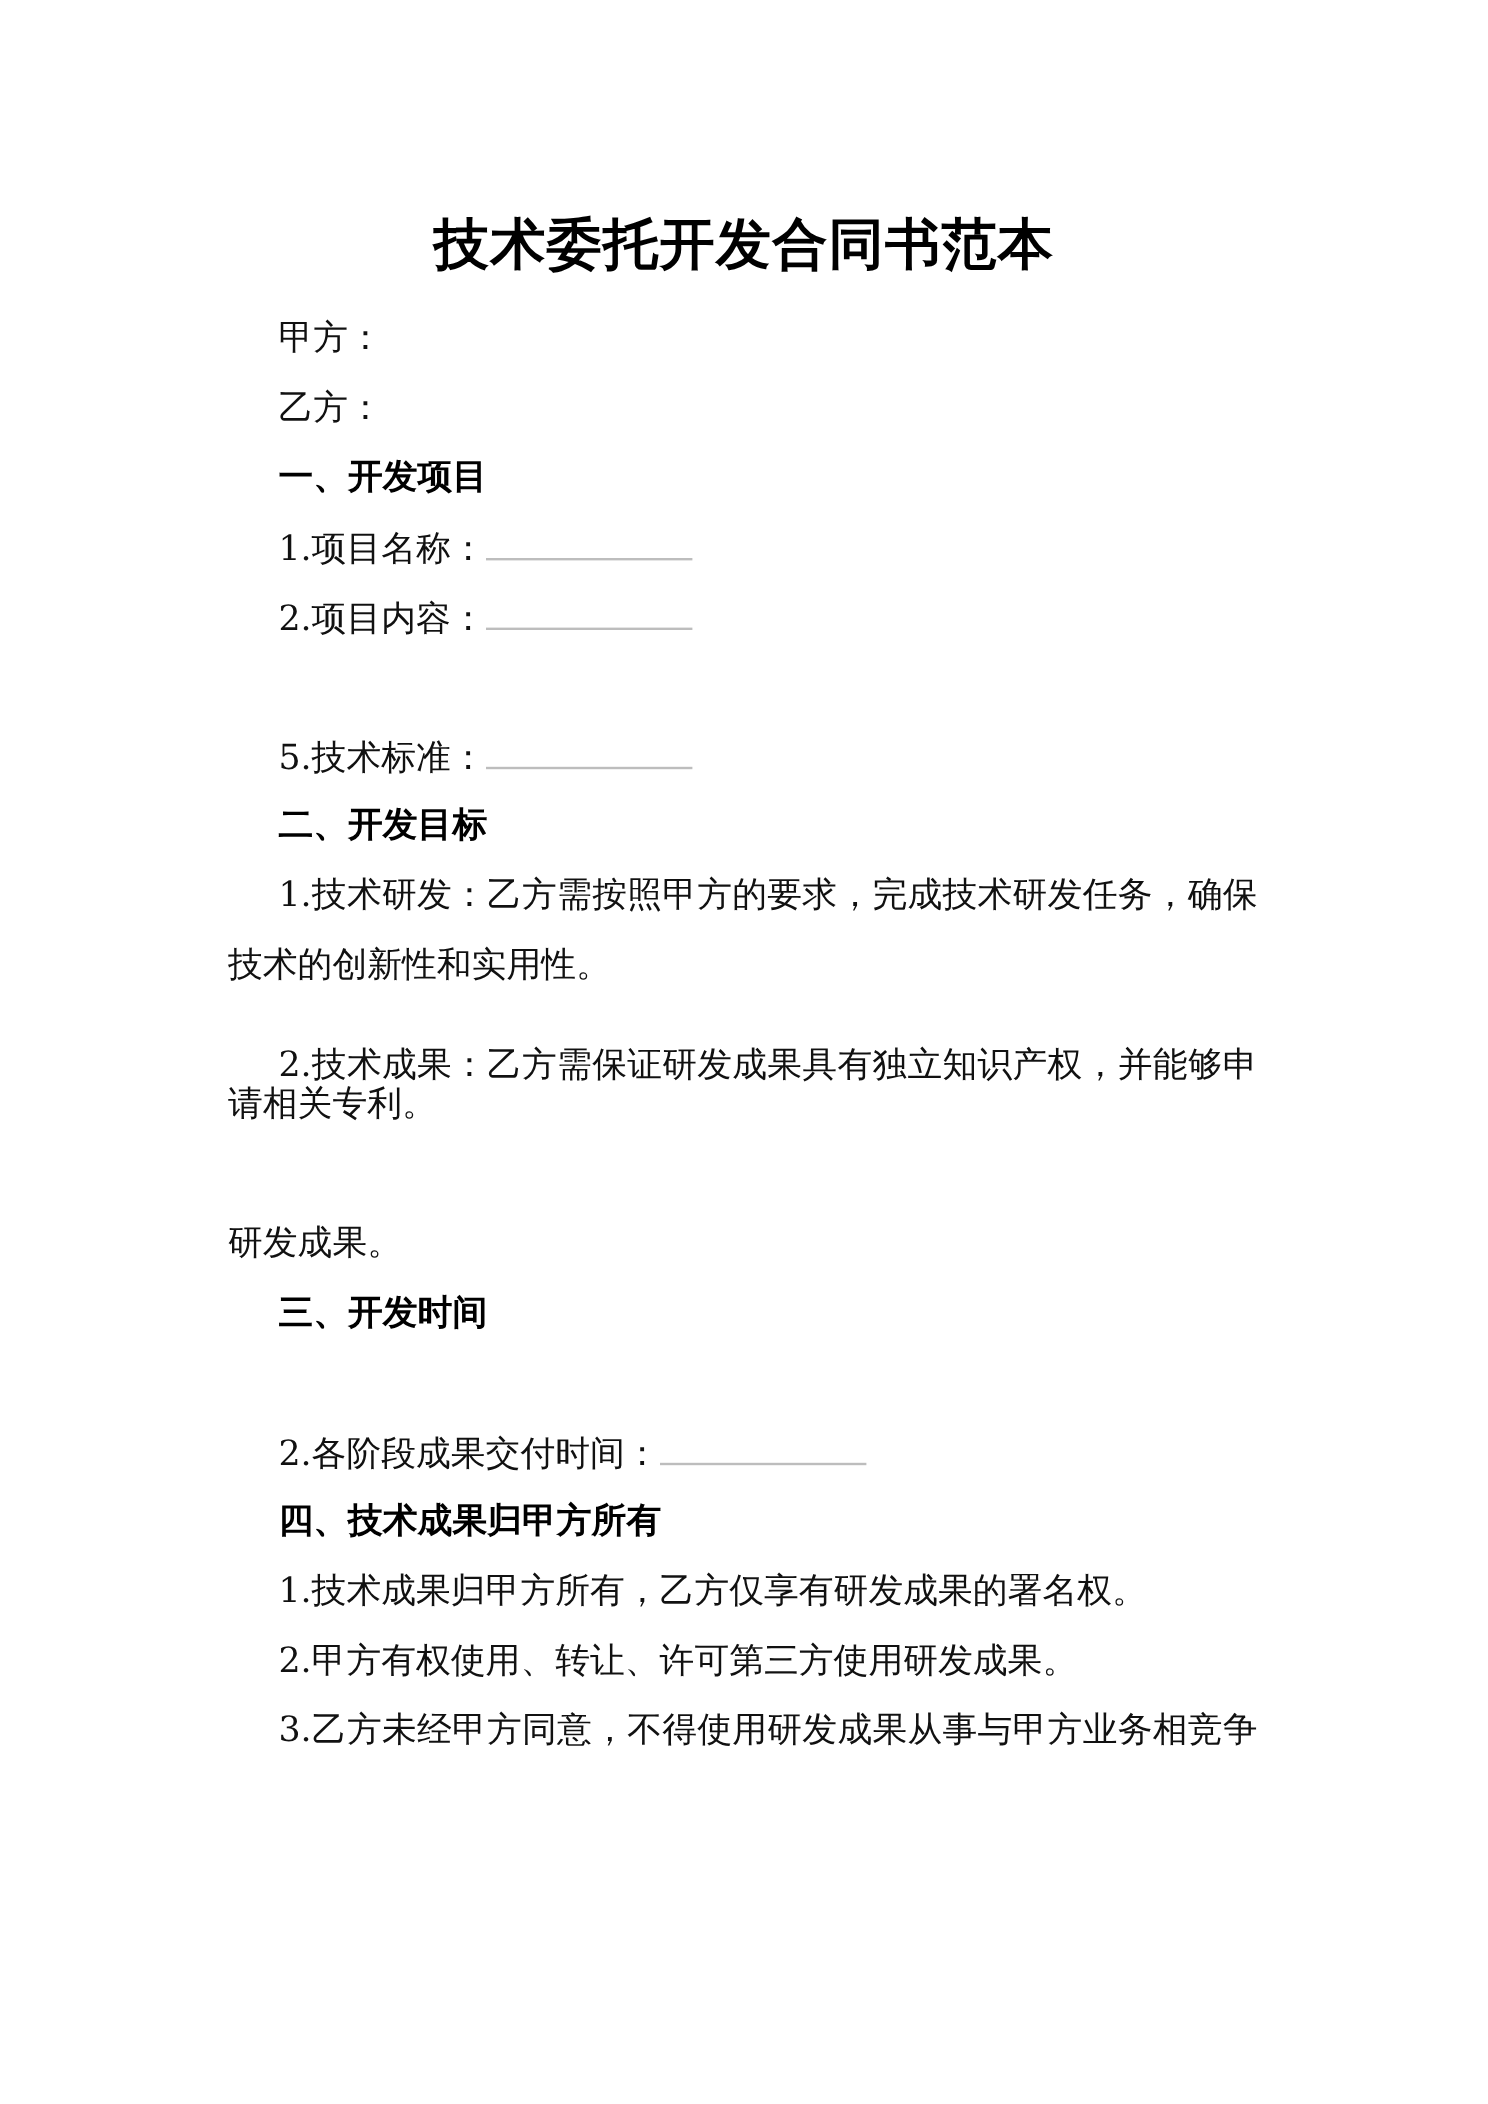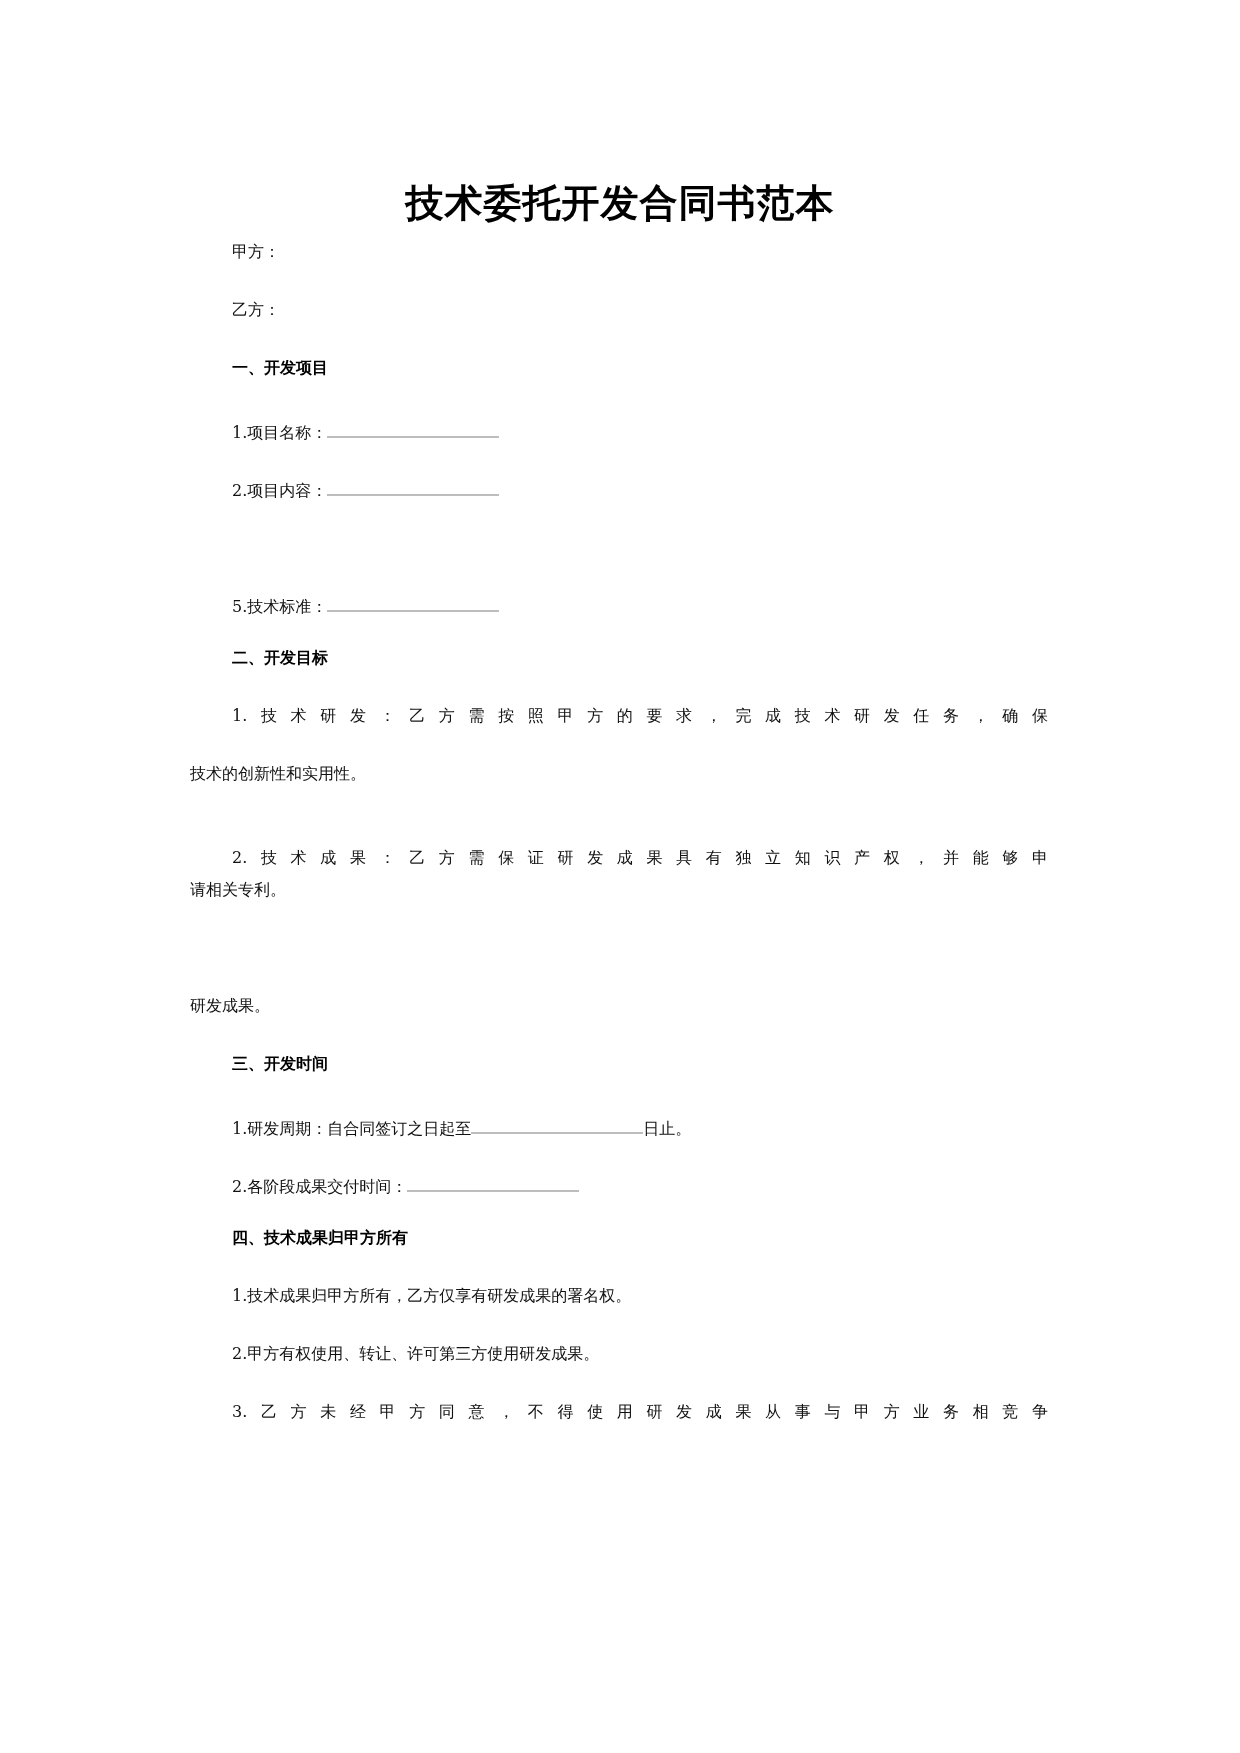--- a/index.html
+++ b/index.html
@@ -1,22 +1,22 @@
 <!DOCTYPE html>
 <html><head>
 <meta charset="utf-8">
 <style>
   html, body { margin: 0; padding: 0; background: #ffffff; }
   body { width: 1240px; height: 1753px; position: relative; overflow: hidden;
          font-family: "DejaVu Serif", "Liberation Serif", serif; color: #111; }
   .page { position: absolute; left: 0; top: 0; width: 1240px; height: 1753px; background: #fff; }
   .title { position: absolute; top: 178px; left: 0; width: 1240px; text-align: center;
            font-family: "DejaVu Sans", "Liberation Sans", sans-serif; font-weight: bold;
-           font-size: 38px; line-height: 50px; color: #000; letter-spacing: 1px; }
-  .line { position: absolute; left: 232px; font-size: 16px; line-height: 36px; white-space: nowrap; color: #111; }
+           font-size: 46px; line-height: 50px; color: #000; letter-spacing: 1px; }
+  .line { position: absolute; left: 232px; font-size: 29px; line-height: 36px; white-space: nowrap; color: #111; margin-top: 29px; }
   .line.cont { left: 190px; }
   .heading { font-family: "DejaVu Sans", "Liberation Sans", sans-serif; font-weight: bold; color: #000; }
   .blank { display: inline-block; width: 172px; height: 28px; border-bottom: 2px solid #bdbdbd; vertical-align: baseline; }
   .just { width: 860px; text-align: justify; text-align-last: justify; }
 </style>
 </head>
 <body>
 
 <div class="page">
   <div class="title">技术委托开发合同书范本</div>
@@ -36,23 +36,20 @@
   </div>
 
   <div class="line heading" style="top:640px">二、开发目标</div>
   <div class="line just" style="top:698px; width:816px">1.技术研发：乙方需按照甲方的要求，完成技术研发任务，确保</div>
   <div class="line cont" style="top:756px">技术的创新性和实用性。</div>
   <div class="line just" style="top:840px; width:816px">2.技术成果：乙方需保证研发成果具有独立知识产权，并能够申</div>
   <div class="line cont" style="top:872px">请相关专利。</div>
   <div class="line cont" style="top:988px">研发成果。</div>
 
   <div class="line heading" style="top:1046px">三、开发时间</div>
-  <div class="line" style="top:1104px">
-    <span>1.研发周期：自合同签订之日起至</span><span class="blank"></span><span>日止。</span>
-  </div>
   <div class="line" style="top:1162px">
     <span>2.各阶段成果交付时间：</span><span class="blank"></span>
   </div>
 
   <div class="line heading" style="top:1220px">四、技术成果归甲方所有</div>
   <div class="line" style="top:1278px">1.技术成果归甲方所有，乙方仅享有研发成果的署名权。</div>
   <div class="line" style="top:1336px">2.甲方有权使用、转让、许可第三方使用研发成果。</div>
   <div class="line just" style="top:1394px; width:816px">3.乙方未经甲方同意，不得使用研发成果从事与甲方业务相竞争</div>
 </div>
 

